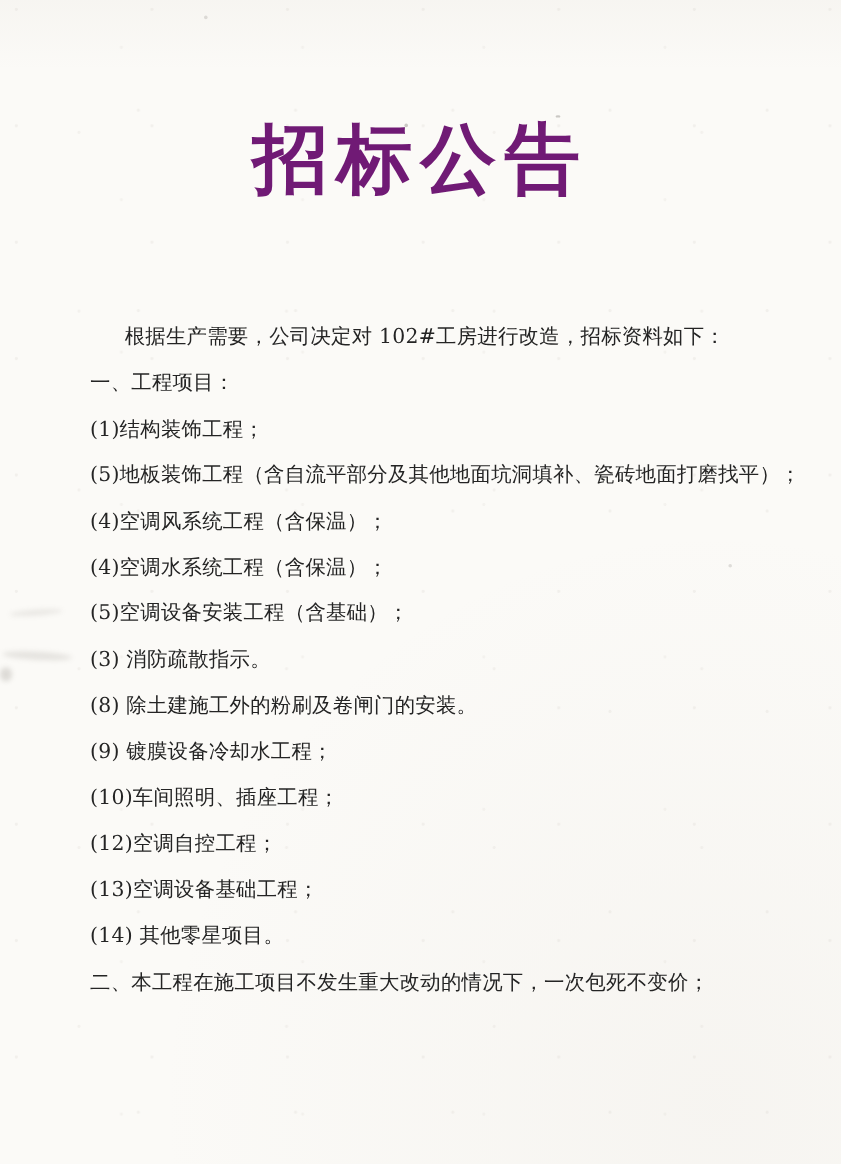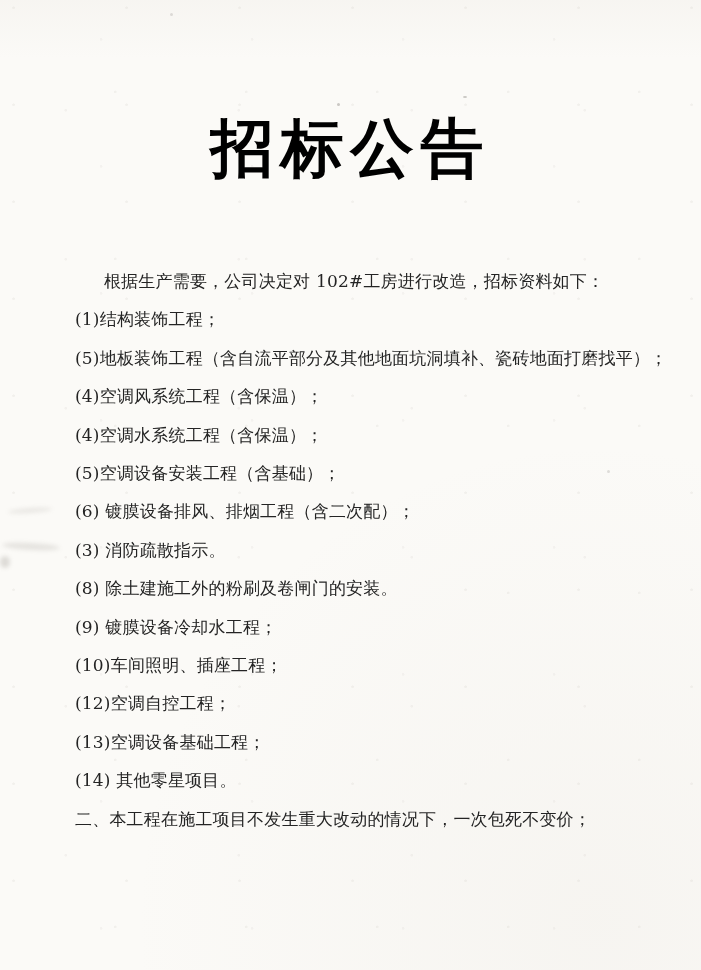--- a/index.html
+++ b/index.html
@@ -50,27 +50,27 @@
   .speck.p1 { left: 337px; top: 103px; }
   .speck.p2 { left: 463px; top: 96px;  width: 4px; height: 2px; }
   .speck.p3 { left: 170px; top: 13px;  opacity: .2; }
   .speck.p4 { left: 607px; top: 470px; opacity: .2; }
 
   .doc-title {
     position: absolute;
     top: 92px;
     left: 0;
     right: 0;
-    margin: 16px;
+    margin: 0;
     text-align: center;
     font-size: 63px;
     line-height: 1.3;
     font-weight: 700;
     letter-spacing: 7px;
-    color: #000000;
+    color: #701a75;
   }
   .doc-body {
     position: absolute;
     top: 262px;
     left: 75px;
     right: 26px;
   }
   .doc-body p {
     margin: 0;
     font-size: 17px;
@@ -90,26 +90,26 @@
 <div class="smudge s3"></div>
 <div class="speck p1"></div>
 <div class="speck p2"></div>
 <div class="speck p3"></div>
 <div class="speck p4"></div>
 
 <h1 class="doc-title">招标公告</h1>
 
 <div class="doc-body">
   <p class="intro-line">根据生产需要，公司决定对 102#工房进行改造，招标资料如下：</p>
+  <p>一、工程项目：</p>
   <p>(1)结构装饰工程；</p>
   <p>(5)地板装饰工程（含自流平部分及其他地面坑洞填补、瓷砖地面打磨找平）；</p>
   <p>(4)空调风系统工程（含保温）；</p>
   <p>(4)空调水系统工程（含保温）；</p>
   <p>(5)空调设备安装工程（含基础）；</p>
-  <p>(6) 镀膜设备排风、排烟工程（含二次配）；</p>
   <p>(3) 消防疏散指示。</p>
   <p>(8) 除土建施工外的粉刷及卷闸门的安装。</p>
   <p>(9) 镀膜设备冷却水工程；</p>
   <p>(10)车间照明、插座工程；</p>
   <p>(12)空调自控工程；</p>
   <p>(13)空调设备基础工程；</p>
   <p>(14) 其他零星项目。</p>
   <p>二、本工程在施工项目不发生重大改动的情况下，一次包死不变价；</p>
 </div>
 

